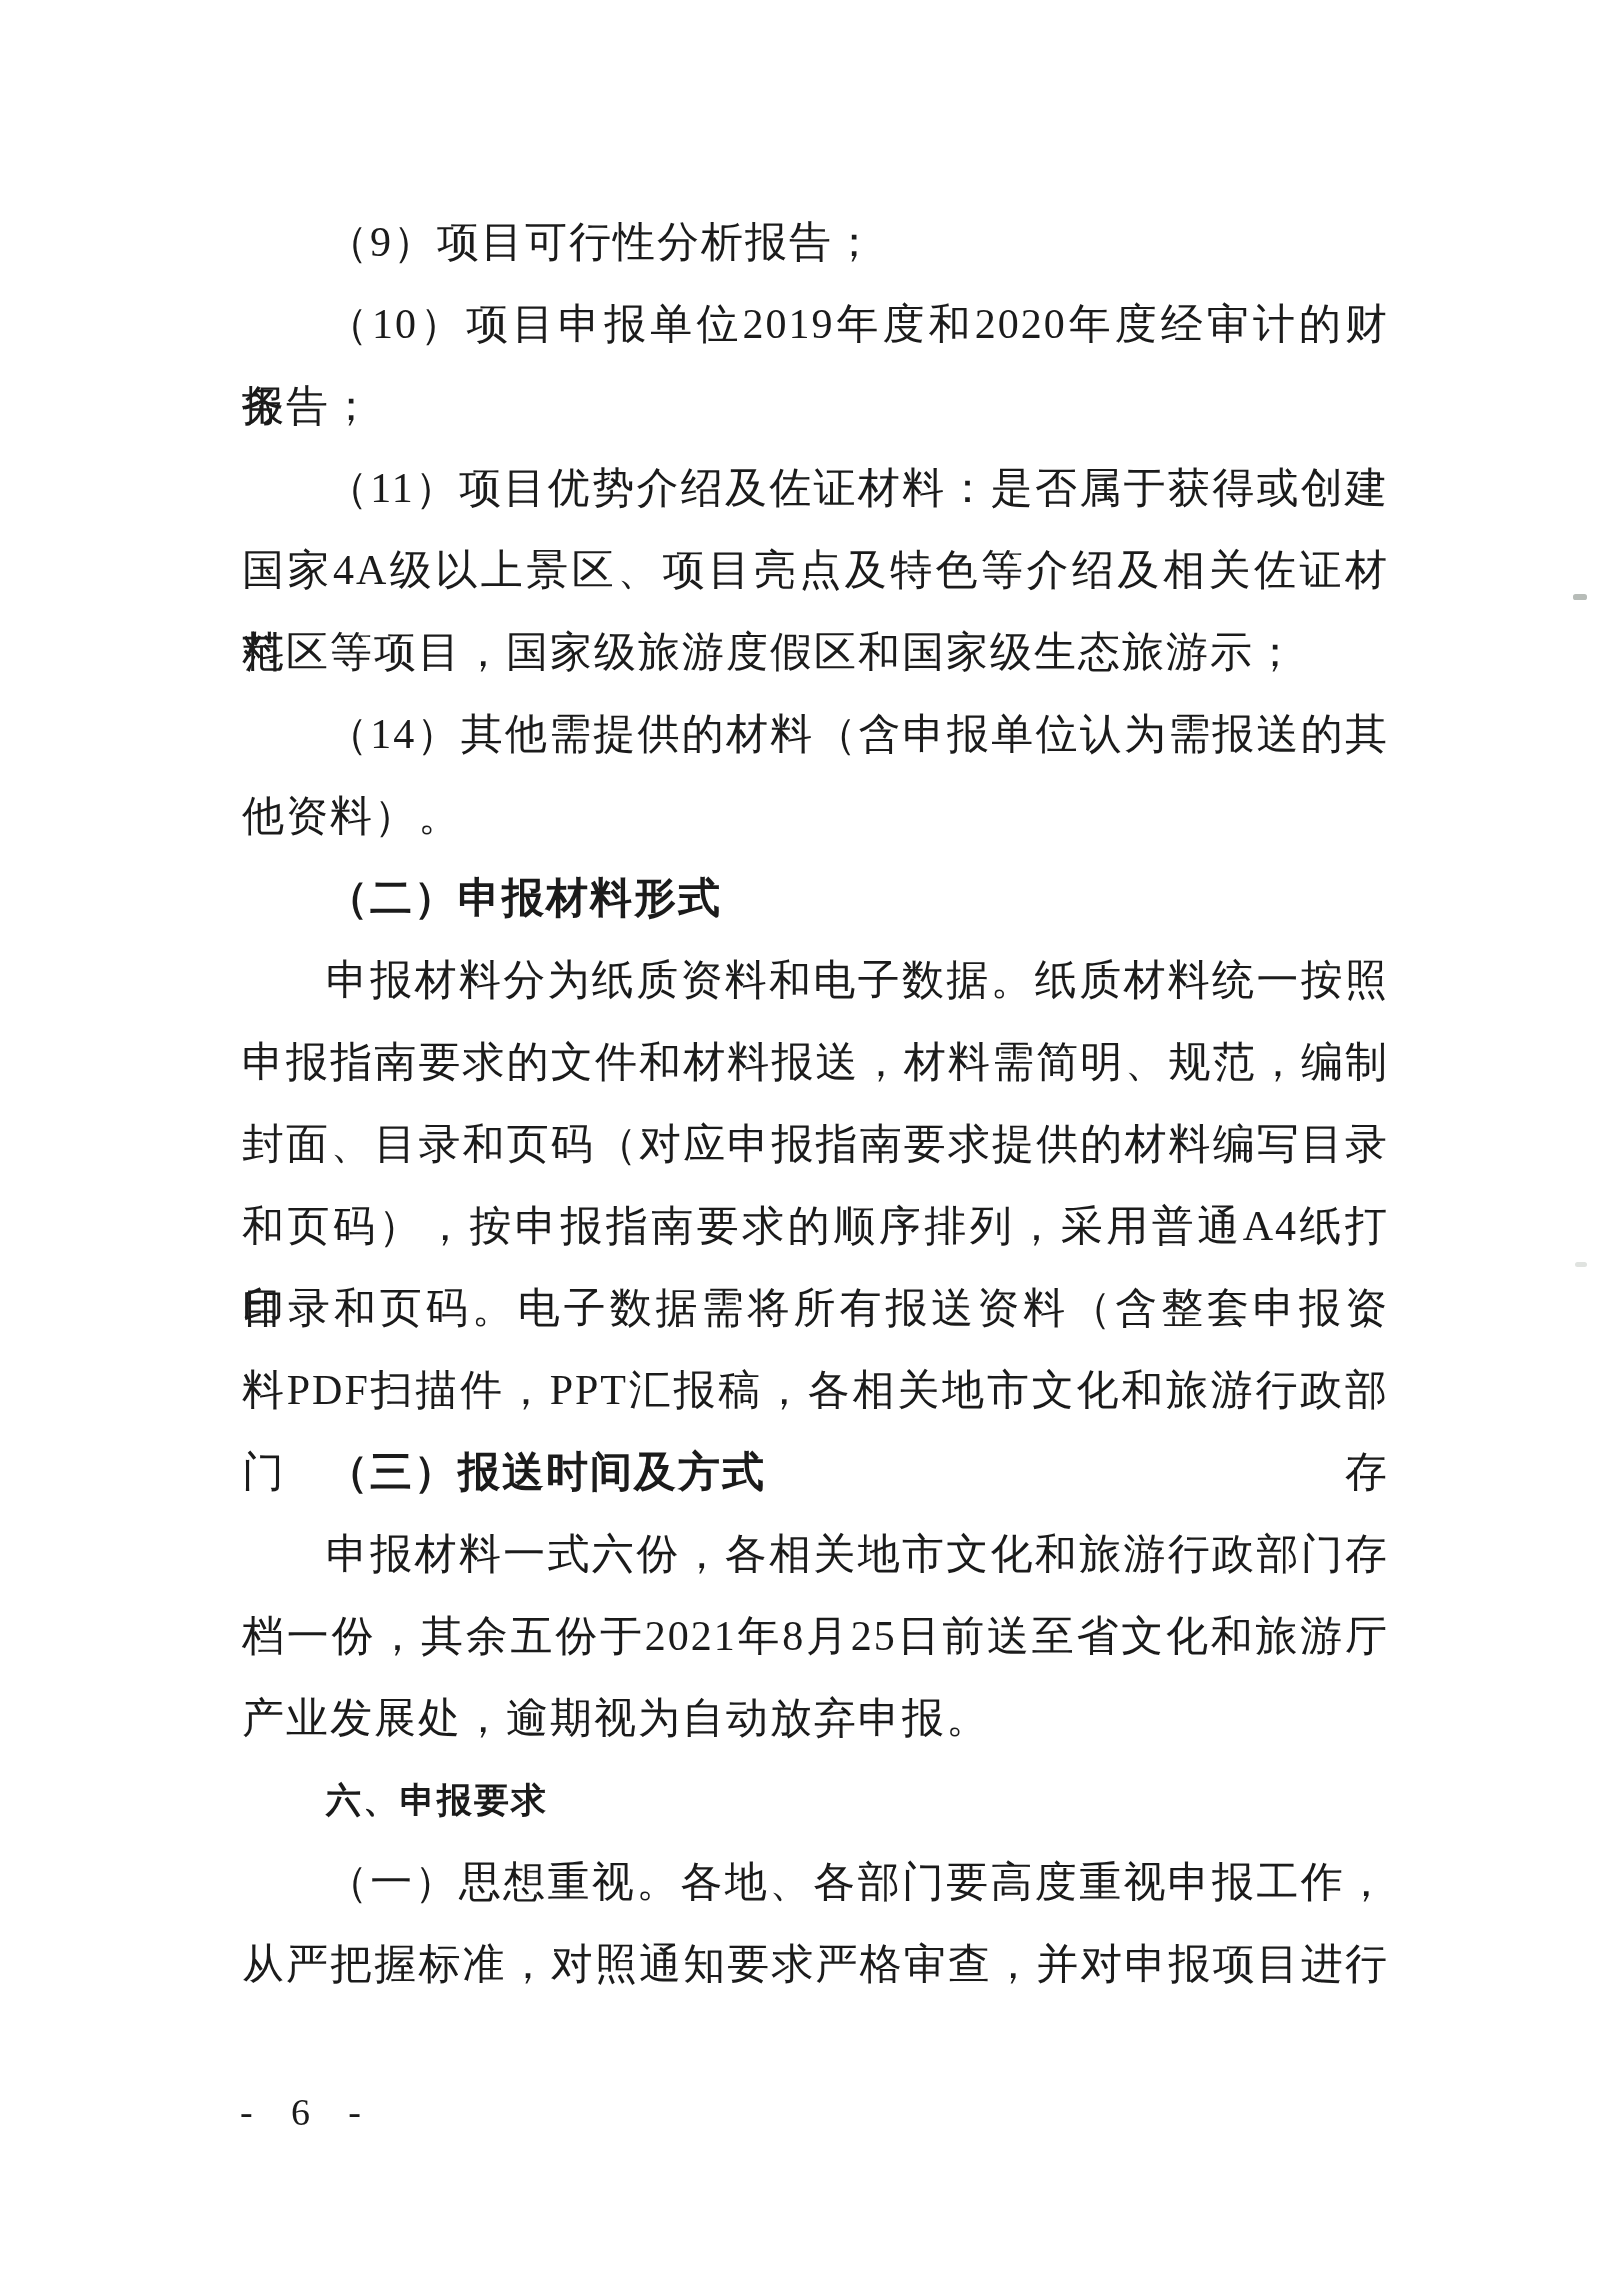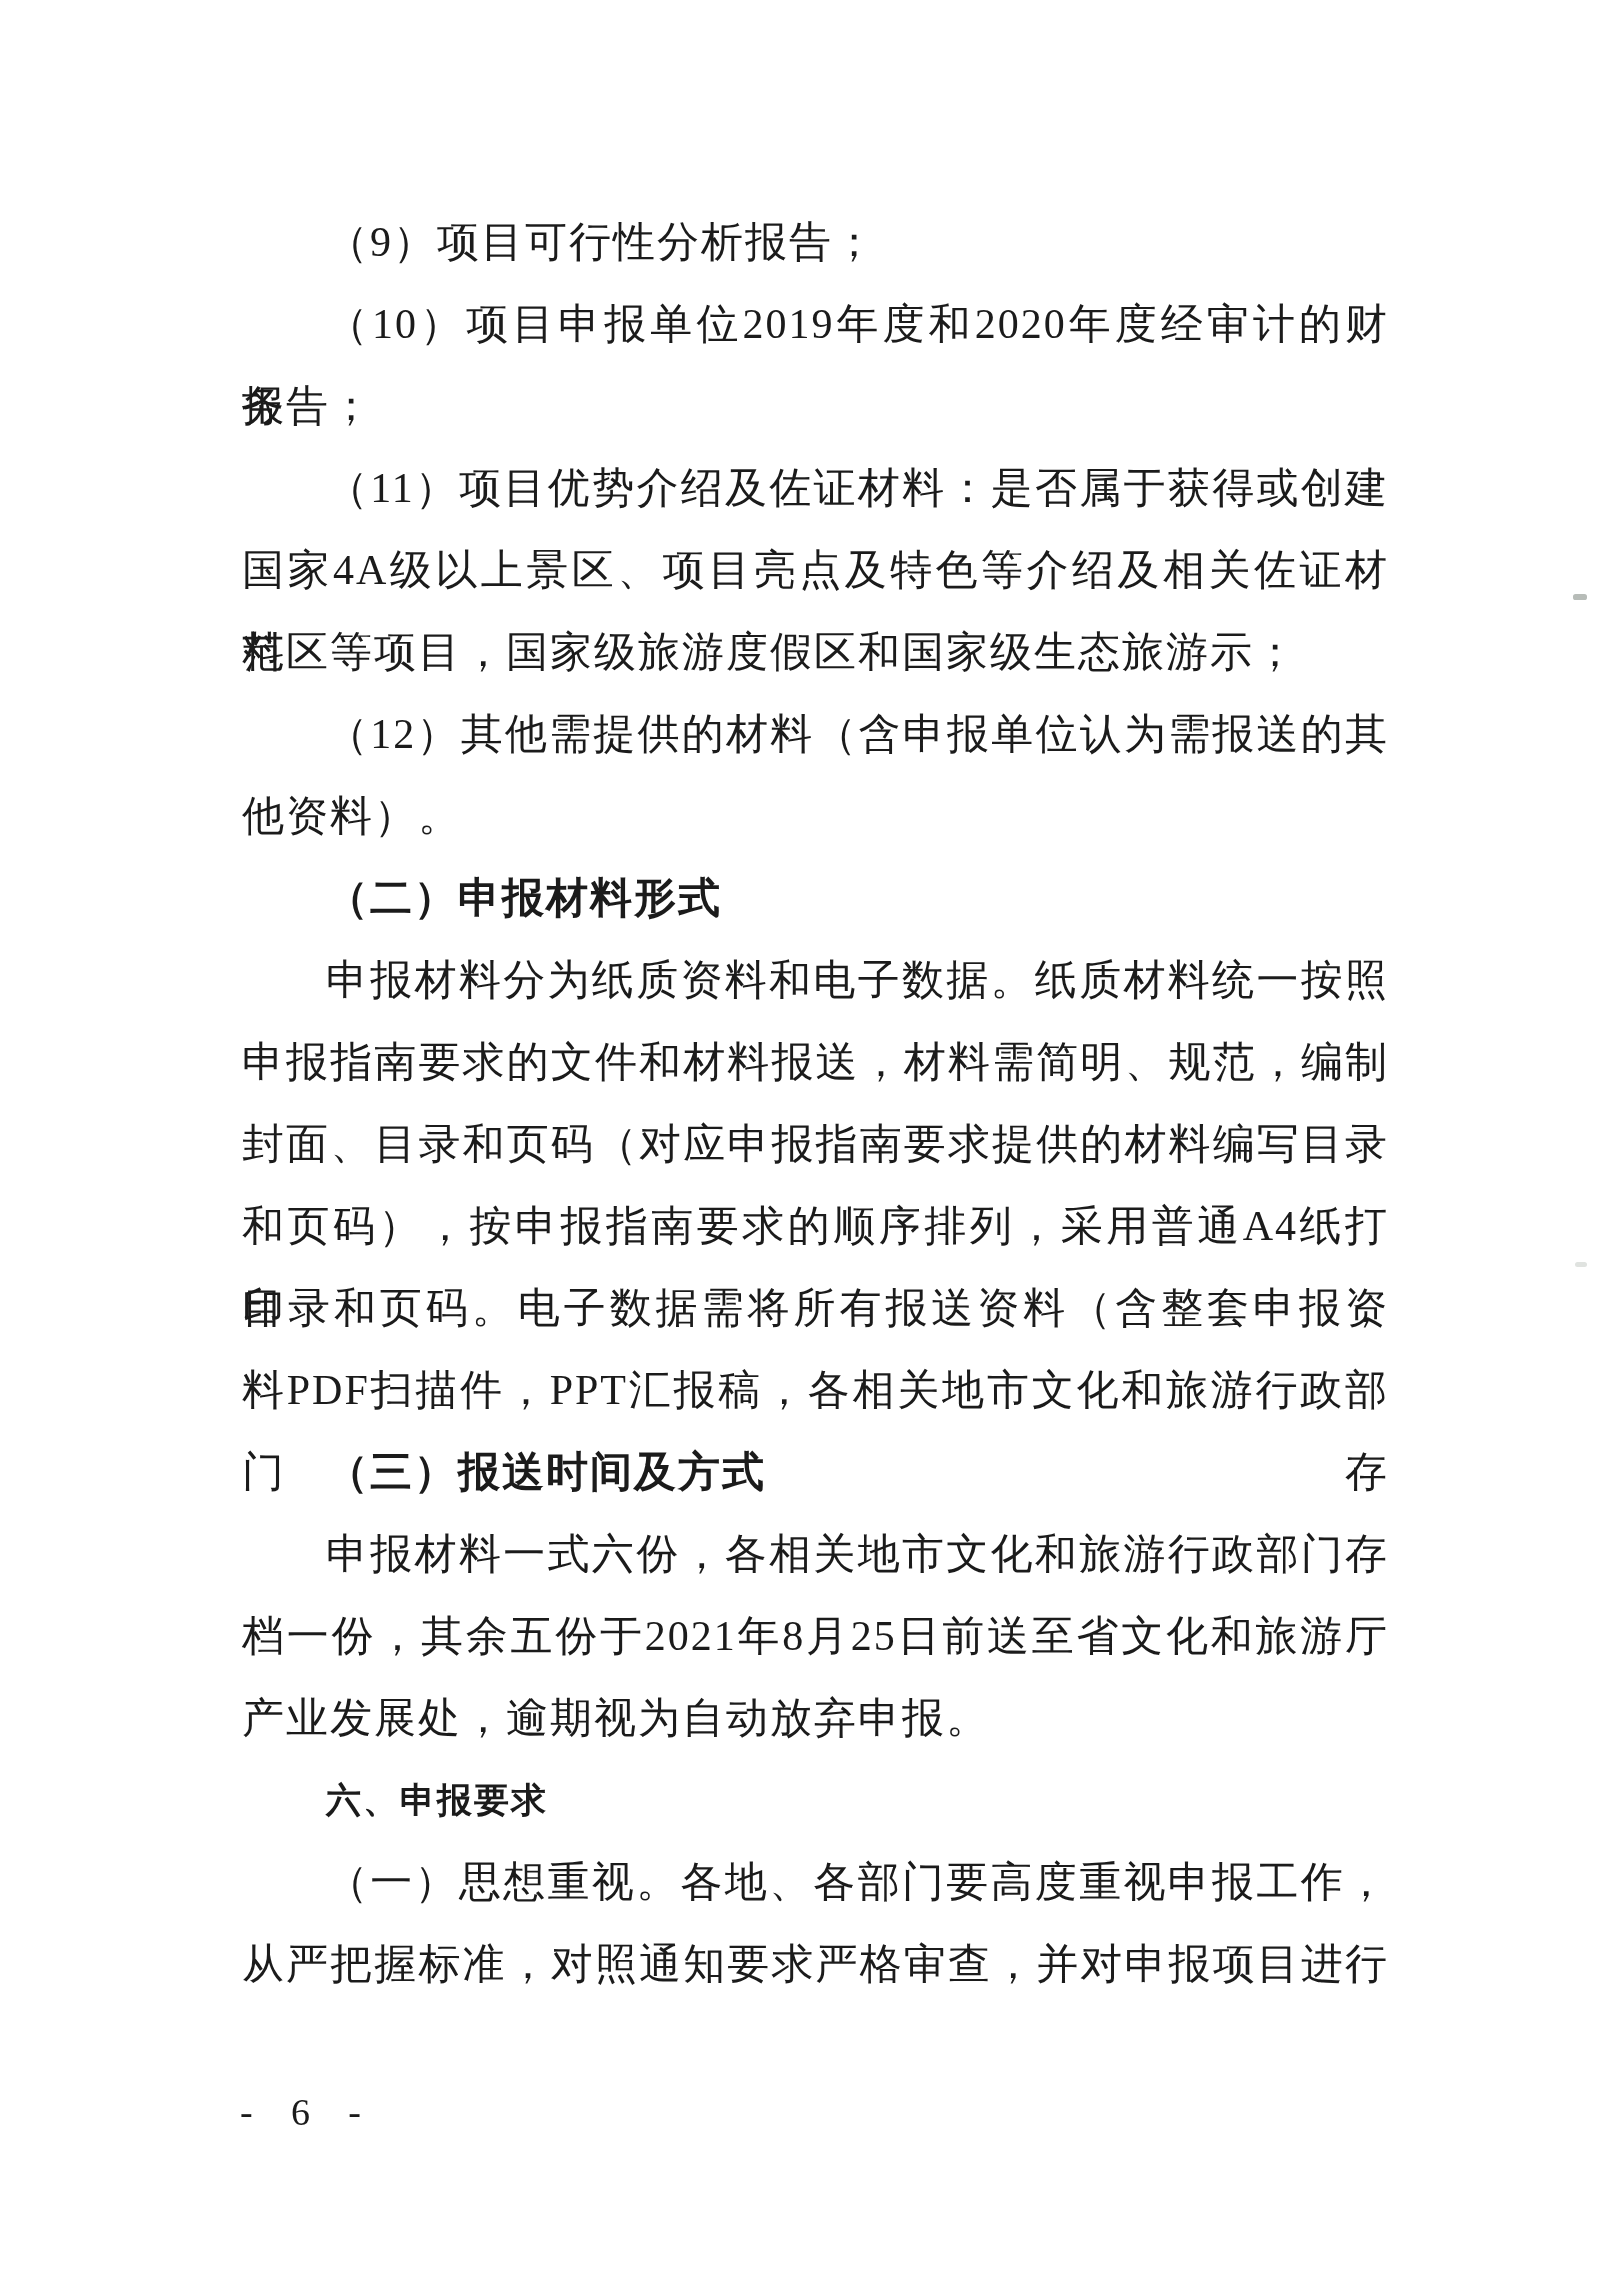--- a/index.html
+++ b/index.html
@@ -84,21 +84,21 @@
 <body>
 
 <div class="page">
   <main class="text-block" id="document-body">
       <div class="line body indent">（9）项目可行性分析报告；</div>
       <div class="line body indent fill">（10）项目申报单位2019年度和2020年度经审计的财务</div>
       <div class="line body">报告；</div>
       <div class="line body indent fill">（11）项目优势介绍及佐证材料：是否属于获得或创建</div>
       <div class="line body fill">国家4A级以上景区、项目亮点及特色等介绍及相关佐证材料</div>
       <div class="line body">范区等项目，国家级旅游度假区和国家级生态旅游示；</div>
-      <div class="line body indent fill">（12）其他需提供的材料（含申报单位认为需报送的其</div>
+      <div class="line body indent fill">（14）其他需提供的材料（含申报单位认为需报送的其</div>
       <div class="line body">他资料）。</div>
       <div class="line subheading indent">（二）申报材料形式</div>
       <div class="line body indent fill">申报材料分为纸质资料和电子数据。纸质材料统一按照</div>
       <div class="line body fill">申报指南要求的文件和材料报送，材料需简明、规范，编制</div>
       <div class="line body fill">封面、目录和页码（对应申报指南要求提供的材料编写目录</div>
       <div class="line body fill">和页码），按申报指南要求的顺序排列，采用普通A4纸打印，</div>
       <div class="line body fill">目录和页码。电子数据需将所有报送资料（含整套申报资</div>
       <div class="line body fill">料PDF扫描件，PPT汇报稿，各相关地市文化和旅游行政部门存</div>
       <div class="line subheading indent">（三）报送时间及方式</div>
       <div class="line body indent fill">申报材料一式六份，各相关地市文化和旅游行政部门存</div>

